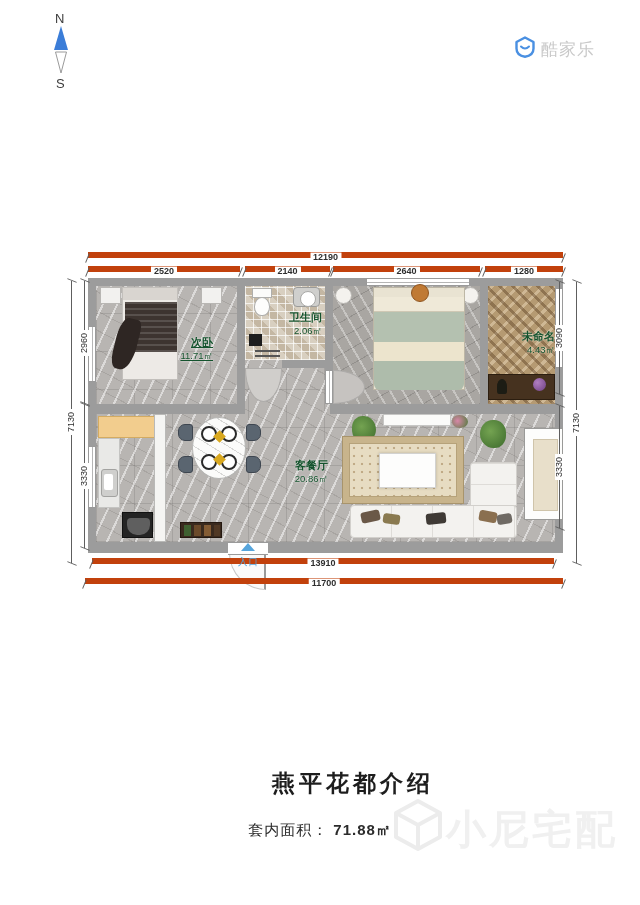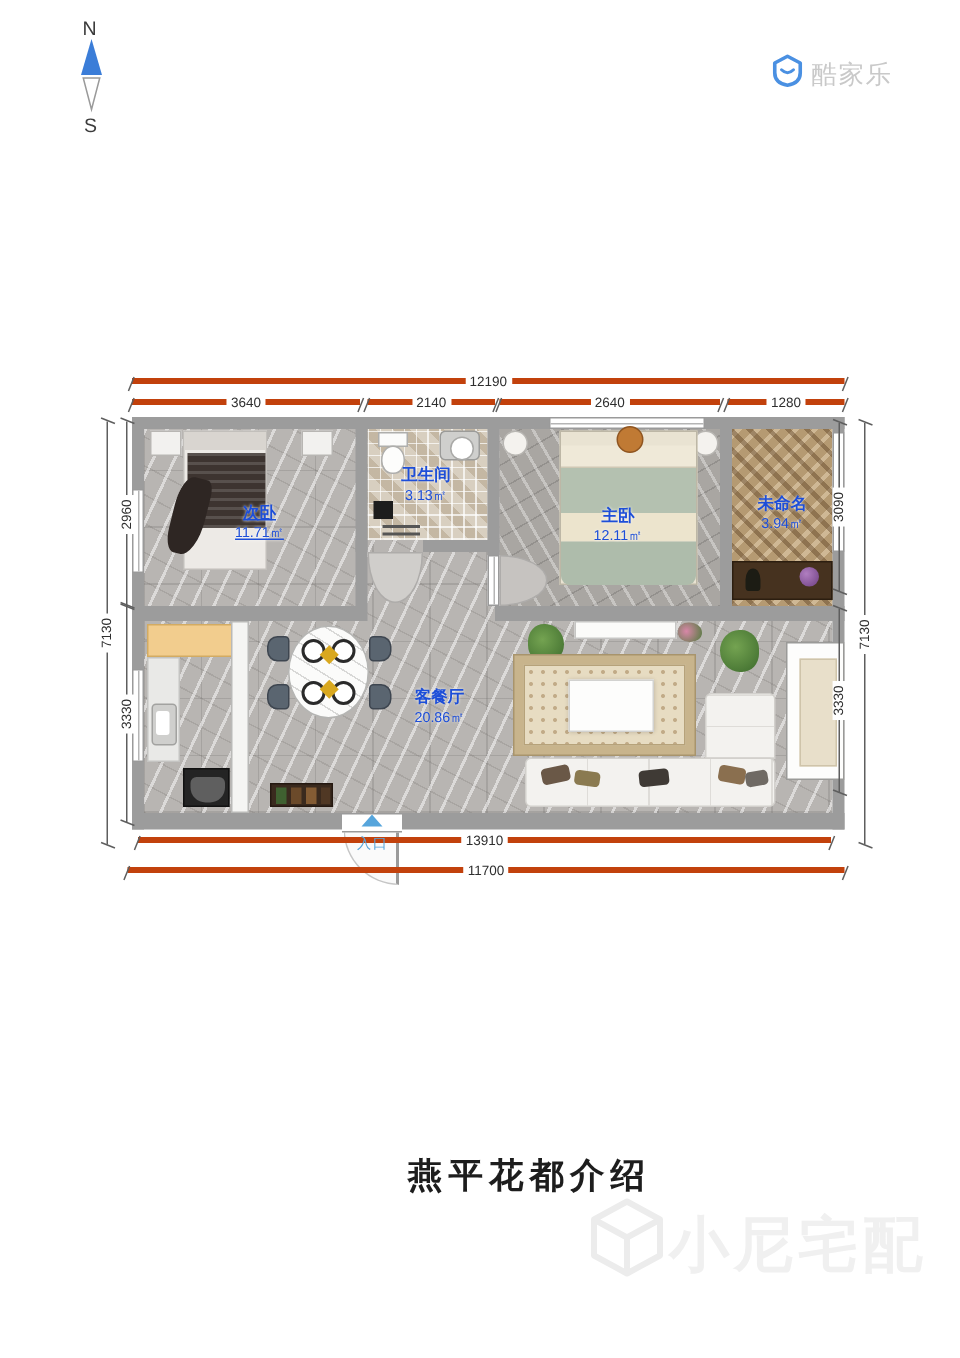--- a/index.html
+++ b/index.html
@@ -33,28 +33,28 @@
       repeating-linear-gradient(45deg, rgba(150,128,96,.30) 0 8px, rgba(0,0,0,0) 8px 16px);}
   .floor-weave{position:absolute;z-index:2;background-color:#b59a72;
     background-image:
       repeating-linear-gradient(45deg, rgba(84,56,28,.40) 0 3px, rgba(0,0,0,0) 3px 9px),
       repeating-linear-gradient(-45deg, rgba(255,240,214,.35) 0 3px, rgba(0,0,0,0) 3px 9px);}
   .window-v{position:absolute;width:8px;background:#fff;border:1px solid #9a9a9a;box-sizing:border-box;z-index:4;}
   .window-v::after{content:"";position:absolute;left:50%;top:0;bottom:0;width:1px;background:#b5b5b5;}
   .window-h{position:absolute;height:8px;background:#fff;border:1px solid #9a9a9a;box-sizing:border-box;z-index:4;}
   .window-h::after{content:"";position:absolute;top:50%;left:0;right:0;height:1px;background:#b5b5b5;}
   .furn{position:absolute;z-index:5;box-sizing:border-box;}
-  .room-label{position:absolute;z-index:7;text-align:center;color:#1d4ed8;
+  .room-label{position:absolute;z-index:7;text-align:right;color:#14532d;
               text-shadow:0 0 2px rgba(255,255,255,.85);}
   .room-label .rname{display:block;font-size:11px;font-weight:bold;line-height:1.2;}
   .room-label .rarea{display:block;font-size:9.5px;line-height:1.2;margin-top:1px;}
   .fan{position:absolute;z-index:4;background:#d0cecb;border:1px solid #aeacaa;box-sizing:border-box;}
 
   
-  .dim-h{position:absolute;height:0;border-top:4px solid #c2410c;z-index:8;}
+  .dim-h{position:absolute;height:0;border-top:6px solid #c2410c;z-index:8;font-weight:bold;}
   .dim-h::before,.dim-h::after{content:"";position:absolute;top:-5px;width:1px;height:10px;background:#5e5e5e;transform:rotate(22deg);}
   .dim-h::before{left:-1px;}
   .dim-h::after{right:-1px;}
   .dim-h>span{position:absolute;left:50%;top:0;transform:translate(-50%,-55%);background:#fff;
               padding:0 3px;font-size:9px;color:#2e2e2e;white-space:nowrap;line-height:1.1;}
   .dim-v{position:absolute;width:0;border-left:1px solid #5e5e5e;z-index:8;}
   .dim-v::before,.dim-v::after{content:"";position:absolute;left:-5px;width:10px;height:1px;background:#5e5e5e;transform:rotate(22deg);}
   .dim-v::before{top:-1px;}
   .dim-v::after{bottom:-1px;}
   .dim-v>span{position:absolute;top:50%;left:0;transform:translate(-50%,-50%) rotate(-90deg);background:#fff;
@@ -209,46 +209,42 @@
     <div class="furn" style="left:436px;top:150px;width:39px;height:92px;background:#fdfdfc;border:1px solid #9a9a98;z-index:6;">
       <div style="position:absolute;left:8px;top:10px;width:23px;height:70px;background:#e8dfca;border:1px solid #cfc4aa;"></div>
     </div>
 
     <div class="room-label" style="left:45px;top:58px;width:80px;text-decoration:underline;">
       <span class="rname">次卧</span>
       <span class="rarea">11.71㎡</span>
     </div>
     <div class="room-label" style="left:158px;top:33px;width:76px;">
       <span class="rname">卫生间</span>
-      <span class="rarea">3.13㎡</span>
-    </div>
-    <div class="room-label" style="left:278px;top:60px;width:92px;">
-      <span class="rname">主卧</span>
-      <span class="rarea">12.11㎡</span>
+      <span class="rarea">2.06㎡</span>
     </div>
     <div class="room-label" style="left:400px;top:52px;width:67px;">
       <span class="rname">未命名</span>
-      <span class="rarea">3.94㎡</span>
+      <span class="rarea">4.43㎡</span>
     </div>
     <div class="room-label" style="left:170px;top:181px;width:70px;">
       <span class="rname">客餐厅</span>
       <span class="rarea">20.86㎡</span>
     </div>
   </div>
 
   <div class="abs" style="left:228px;top:542px;width:40px;height:11px;background:#fff;border-top:1px solid #9a9a9a;border-bottom:1px solid #9a9a9a;z-index:4;"></div>
   <div class="entry-arrow" style="left:241px;top:543px;"></div>
   <div class="entry-arc" style="left:229px;top:553px;"></div>
   <div class="entry-label" style="left:238px;top:556px;">入口</div>
 
   <div class="dim-h" style="left:88px;top:252px;width:475px;">
       <span>12190</span>
     </div>
   <div class="dim-h" style="left:88px;top:266px;width:152px;">
-      <span>3640</span>
+      <span>2520</span>
     </div>
   <div class="dim-h" style="left:245px;top:266px;width:85px;text-align:right;">
       <span>2140</span>
     </div>
   <div class="dim-h" style="left:333px;top:266px;width:147px;">
       <span>2640</span>
     </div>
   <div class="dim-h" style="left:485px;top:266px;width:78px;">
       <span>1280</span>
     </div>
@@ -280,14 +276,18 @@
       <span>11700</span>
     </div>
 
   <svg class="abs" style="left:392px;top:798px;z-index:0;" width="52" height="54" viewBox="0 0 52 54">
     <polygon points="26,3 48,15 48,39 26,51 4,39 4,15" fill="none" stroke="#ececec" stroke-width="4" stroke-linejoin="round"></polygon>
     <path d="M4,15 L26,27 L48,15 M26,27 L26,51" fill="none" stroke="#ececec" stroke-width="4" stroke-linejoin="round"></path>
   </svg>
   <div class="watermark-text" style="left:446px;top:802px;">小尼宅配</div>
 
   <div class="title" style="top:768px;padding-left:33px;">燕平花都介绍</div>
+  <div class="subtitle" style="top:821px;">
+    <span>套内面积：</span>
+    <span style="font-weight:bold;">71.88㎡</span>
+  </div>
 
 </div>
 
 </body></html>

